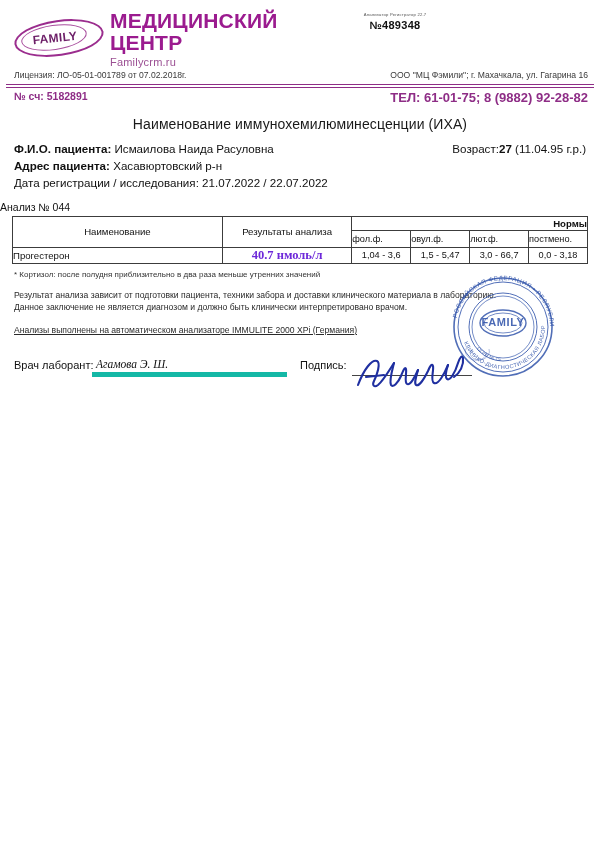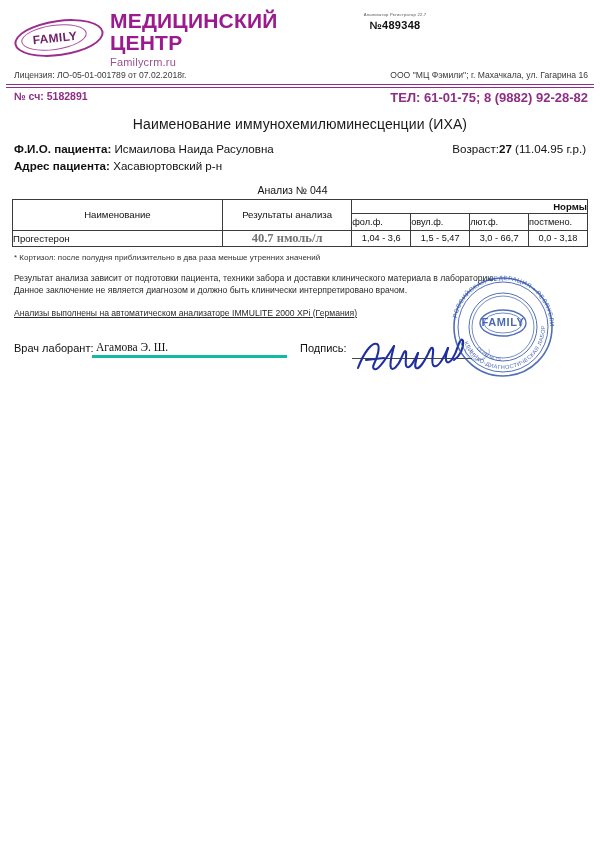--- a/index.html
+++ b/index.html
@@ -191,21 +191,21 @@
     top: 0;
     font-size: 11.6px;
     white-space: nowrap;
   }
   .age-value {
     font-weight: bold;
   }
 
   
   .analysis-no {
-    text-align: center;
+    text-align: left;
     padding-right: 15px;
     margin-top: 10px;
     font-size: 10.5px;
     color: #111;
   }
 
   
   .table-wrap {
     padding: 0 12px;
     margin-top: 3px;
@@ -250,21 +250,21 @@
     color: #111;
     padding: 3px 0 3px 4px;
     height: 15px;
     vertical-align: middle;
   }
   td.cell-result {
     text-align: center;
     font-family: "Liberation Serif", serif;
     font-weight: bold;
     font-size: 12.5px;
-    color: #737373;
+    color: #6d28d9;
     vertical-align: middle;
   }
   td.cell-norm {
     text-align: center;
     font-size: 9.2px;
     color: #111;
     vertical-align: middle;
   }
 
   
@@ -307,23 +307,24 @@
     top: 6px;
     font-size: 11px;
     color: #111;
   }
   .doctor-name {
     position: absolute;
     left: 92px;
     top: 5px;
     width: 195px;
     font-family: "Liberation Serif", serif;
+    font-style: italic;
     font-size: 11.5px;
     color: #111;
-    border-bottom: 3px solid #14b8a6;
+    border-bottom: 5px solid #14b8a6;
     padding-bottom: 2px;
     padding-left: 4px;
     box-sizing: border-box;
   }
   .podpis-label {
     position: absolute;
     left: 300px;
     top: 6px;
     font-size: 11px;
     color: #111;
@@ -395,20 +396,24 @@
       <span class="info-label">Ф.И.О. пациента:</span>
       <span class="info-value">Исмаилова Наида Расуловна</span>
       <span class="age-block">
         <span>Возраст:</span><span class="age-value">27</span>
         <span>(11.04.95 г.р.)</span>
       </span>
     </div>
     <div class="info-row">
       <span class="info-label">Адрес пациента:</span>
       <span class="info-value">Хасавюртовский р-н</span>
+    </div>
+    <div class="info-row">
+      <span>Дата регистрации / исследования:</span>
+      <span>21.07.2022 / 22.07.2022</span>
     </div>
   </div>
 
   <div class="analysis-no">Анализ № 044</div>
 
   <div class="table-wrap">
     <table class="result-table">
       <colgroup>
         <col style="width:36.5%">
         <col style="width:22.5%">

